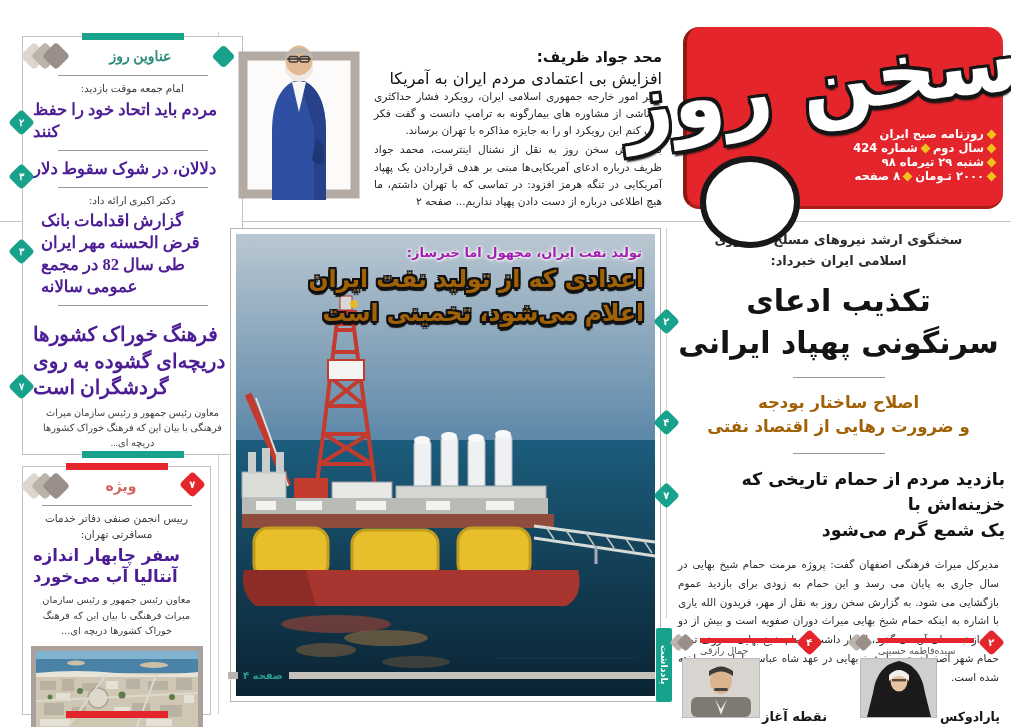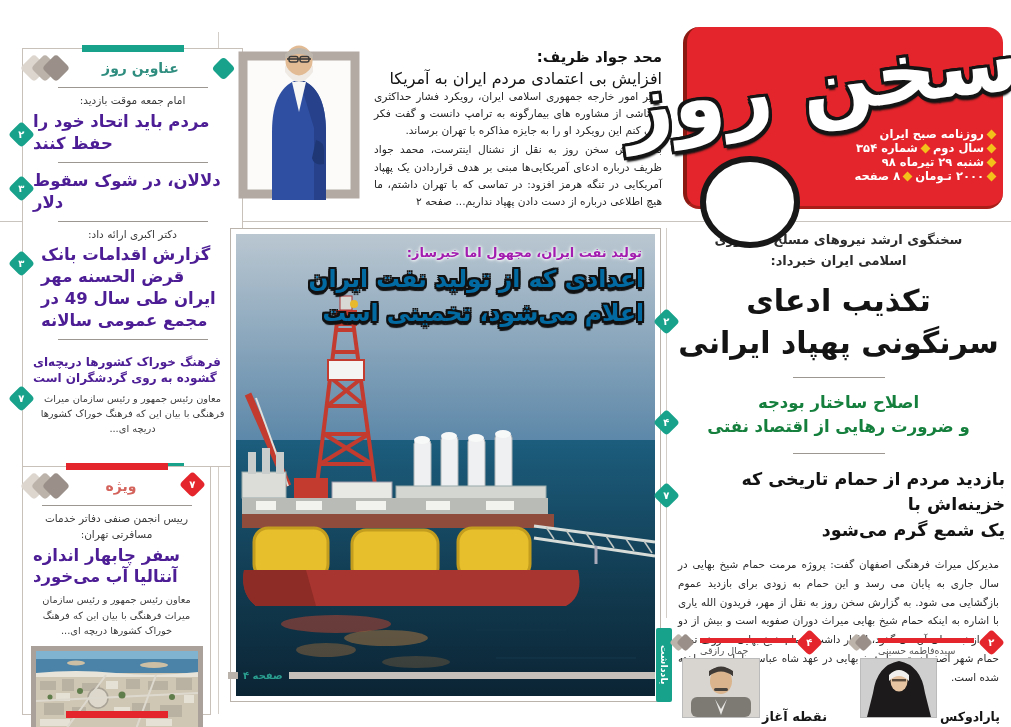--- a/index.html
+++ b/index.html
@@ -72,38 +72,38 @@
   .zarif-body + .zarif-body { margin-top:2px; }
 
   
   .main-photo { position:absolute; left:230px; top:228px; width:431px; height:474px;
     border:1px solid #b9b3ac; background:#fff; padding:5px; }
   .main-photo svg { display:block; }
   .photo-kicker { position:absolute; top:16px; right:18px; font-size:13px;
     font-weight:bold; color:#a21caf;
     text-shadow:0 0 3px #fff,0 0 3px #fff,0 0 5px #fff; }
   .photo-h { position:absolute; right:16px; text-align:center; font-weight:bold;
-    font-size:23.5px; color:#0369a1; white-space:nowrap;
+    font-size:23.5px; color:#a16207; white-space:nowrap;
     text-shadow: 2px 0 0 #111, -2px 0 0 #111, 0 2px 0 #111, 0 -2px 0 #111,
       2px 2px 0 #111, -2px -2px 0 #111, 2px -2px 0 #111, -2px 2px 0 #111,
       0 4px 1px #111; }
   .photo-caption { position:absolute; left:228px; top:670px; display:flex;
     align-items:center; direction:ltr; }
   .cap-bar-s { width:10px; height:7px; background:#b9b3ac; margin-right:5px; }
   .cap-bar-l { width:366px; height:7px; background:#c6c1ba; margin-left:6px; }
   .cap-text { font-size:10px; font-weight:bold; color:#2a9d8f; }
 
   
   .right-col { position:absolute; left:672px; top:230px; width:333px; }
   .rc-kicker { text-align:center; font-size:13px; font-weight:bold; color:#2c2c2c;
     line-height:1.6; padding:0 30px; }
   .rc-lead { text-align:center; font-size:30px; font-weight:bold; color:#141414;
     line-height:1.4; margin-top:8px; }
   .rc-sep { width:92px; border-top:1px solid #9d9791; margin:13px auto; }
-  .rc-second { text-align:center; font-size:16.5px; font-weight:bold; color:#15803d;
+  .rc-second { text-align:center; font-size:16.5px; font-weight:bold; color:#a16207;
     line-height:1.5; }
   .rc-third { text-align:right; font-size:17.5px; font-weight:bold; color:#121212;
     line-height:1.45; }
   .rc-body { font-size:10.4px; color:#2a2a2a; text-align:justify; line-height:1.8;
     margin:12px 6px 0 6px; }
 
   
   .notes { position:absolute; left:656px; top:624px; width:349px; height:98px; }
   .notes-tab { position:absolute; left:0; top:4px; width:16px; height:74px;
     background:#17a28c; color:#fff; font-size:9.5px; font-weight:bold;
@@ -137,56 +137,56 @@
   <div class="brand">سخن روز</div>
   <div class="issue-info" style="right:12px; top:127px; position:absolute; z-index:6;">
     <div class="issue-row">
       <span class="bullet"></span>
       <span>روزنامه صبح ایران</span>
     </div>
     <div class="issue-row">
       <span class="bullet"></span>
       <span>سال دوم</span>
       <span class="bullet"></span>
-      <span>شماره ۳۵۴</span>
+      <span>شماره 424</span>
     </div>
     <div class="issue-row">
       <span class="bullet"></span>
       <span>شنبه ۲۹ تیرماه ۹۸</span>
     </div>
     <div class="issue-row">
       <span class="bullet"></span>
       <span>۲۰۰۰ تـومان</span>
       <span class="bullet"></span>
       <span>۸ صفحه</span>
     </div>
   </div>
 
-  <section class="side-box" style="left:22px; top:48px; width:221px; height:419px;">
+  <section class="side-box" style="left:22px; top:36px; width:221px; height:419px;font-family:Liberation Serif, serif;">
     <div class="edge-bar teal-bg" style="top:-4px;"></div>
     <div class="edge-bar teal-bg" style="bottom:-4px;"></div>
     <div class="box-head">
       <span class="head-diamond teal-bg"></span>
       <span class="box-title tealc">عناوین روز</span>
       <span class="gray-diamonds">
         <span class="gd1"></span>
           <span class="gd2"></span>
           <span class="gd3"></span>
       </span>
     </div>
     <div class="sep"></div>
     <div class="kicker">امام جمعه موقت بازدید:</div>
     <div class="h-item">مردم باید اتحاد خود را حفظ کنند</div>
     <div class="sep"></div>
     <div class="h-item">دلالان، در شوک سقوط دلار</div>
     <div class="sep"></div>
     <div class="kicker">دکتر اکبری ارائه داد:</div>
-    <div class="h-item" style="padding:2px 18px;">گزارش اقدامات بانک قرض الحسنه مهر ایران طی سال 49 در مجمع عمومی سالانه</div>
+    <div class="h-item" style="padding:2px 18px;">گزارش اقدامات بانک قرض الحسنه مهر ایران طی سال 82 در مجمع عمومی سالانه</div>
     <div class="sep"></div>
-    <div class="h-item" style="font-size:12px;margin-top:13px;">فرهنگ خوراک کشورها دریچه‌ای گشوده به روی گردشگران است</div>
+    <div class="h-item" style="font-size:20px;margin-top:13px;">فرهنگ خوراک کشورها دریچه‌ای گشوده به روی گردشگران است</div>
     <div class="deck">معاون رئیس جمهور و رئیس سازمان میراث فرهنگی با بیان این که فرهنگ خوراک کشورها دریچه ای...</div>
 
     <div class="page-badge teal-bg" style="left:-11px; top:76px;">
         <b>۲</b>
       </div>
     <div class="page-badge teal-bg" style="left:-11px; top:130px;">
         <b>۳</b>
       </div>
     <div class="page-badge teal-bg" style="left:-11px; top:205px;">
         <b>۳</b>

